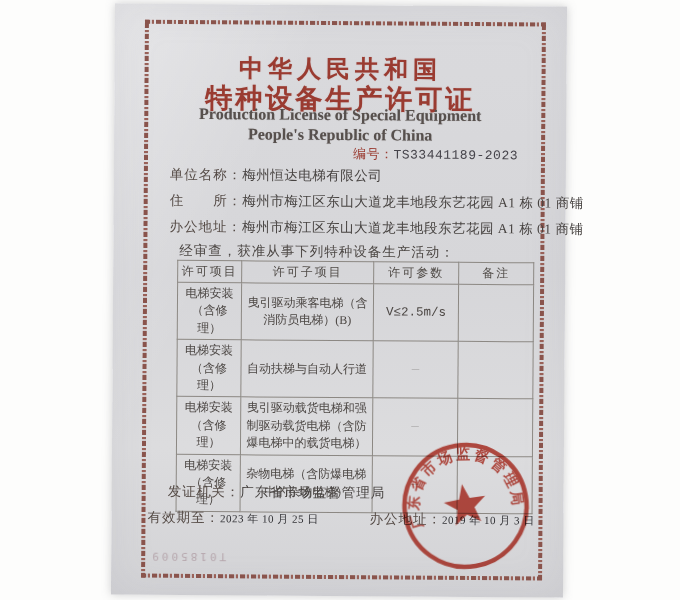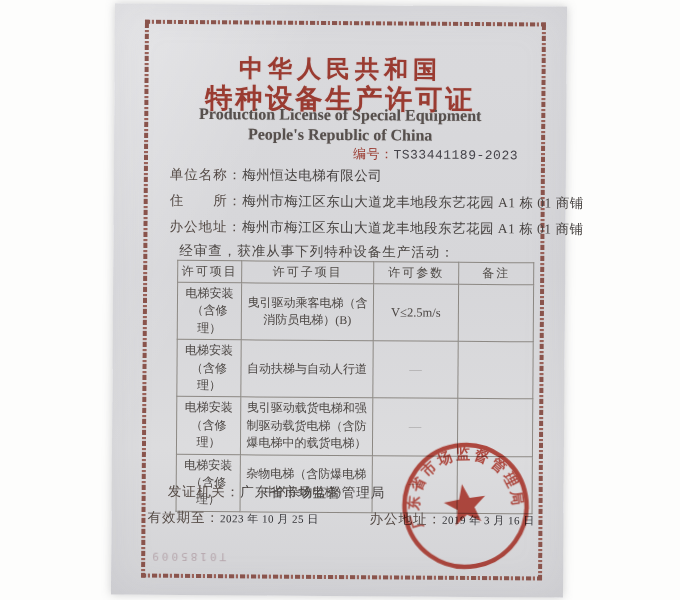--- a/index.html
+++ b/index.html
@@ -54,21 +54,21 @@
   }
   table.lic td,table.lic th{
     border:1px solid #8c8883;vertical-align:middle;text-align:center;
     padding:2px 3px;font-weight:normal;
   }
   col.c1{width:64px;}col.c2{width:132px;}col.c3{width:85px;}col.c4{width:75px;}
   tr.hdr{height:22px;}
   tr.hdr th{letter-spacing:2px;font-size:12px;color:#4f4a46;border-radius:7px;}
   tr.r1{height:38px;}tr.r2{height:37px;}tr.r3{height:50px;}tr.r4{height:37px;}
   .pre{white-space:pre-line;line-height:1.45;}
-  .param{font-family:Liberation Serif, serif;font-size:12.5px;}
+  .param{font-family:Liberation Mono, monospace;font-size:12.5px;}
   .param-faint{opacity:.3;}
   .issuer-line{position:absolute;left:36px;top:479px;font-size:13.5px;letter-spacing:1px;color:#4c4744;white-space:nowrap;}
   .valid-line{position:absolute;left:36px;top:505px;font-size:13.5px;letter-spacing:.5px;color:#4c4744;white-space:nowrap;}
   .date-line{position:absolute;left:258px;top:505px;font-size:13.5px;letter-spacing:.5px;color:#4c4744;white-space:nowrap;}
   .date-label{color:#554b46;letter-spacing:1px;}
   .date-value{color:#323236;font-family:Liberation Serif, serif;font-size:11px;}
   .seal{
     position:absolute;left:277px;top:423px;opacity:.88;mix-blend-mode:multiply;
     filter:blur(.3px);
   }
@@ -157,21 +157,21 @@
   </tbody>
     </table>
 
   <div class="issuer-line">
     <span class="field-label">发证机关：</span><span class="field-value">广东省市场监督管理局</span>
   </div>
   <div class="valid-line">
     <span class="date-label">有效期至：</span><span class="date-value">2023 年 10 月 25 日</span>
   </div>
   <div class="date-line">
-    <span class="date-label">办公地址：</span><span class="date-value">2019 年 3 月 16 日</span>
+    <span class="date-label">办公地址：</span><span class="date-value">2019 年 10 月 3 日</span>
   </div>
 
   <svg class="seal" width="154" height="154" viewBox="0 0 154 154">
     <g transform="translate(77,77) rotate(-10)">
       <circle r="61" fill="none" stroke="#c23a2d" stroke-width="4.5"></circle>
       <path id="sealArc" d="M -44.9 13.7 A 47 47 0 1 1 44.9 13.7" fill="none"></path>
       <text font-size="14.5" font-weight="bold" fill="#c23a2d" font-family="Liberation Sans, DejaVu Sans, sans-serif" letter-spacing="3">
         <textPath href="#sealArc" startOffset="0" textLength="172" lengthAdjust="spacingAndGlyphs">广东省市场监督管理局</textPath>
       </text>
       <polygon fill="#c23a2d" points="0,-22 5.3,-7.3 20.9,-6.8 8.6,2.8 12.9,17.8 0,9 -12.9,17.8 -8.6,2.8 -20.9,-6.8 -5.3,-7.3"></polygon>

